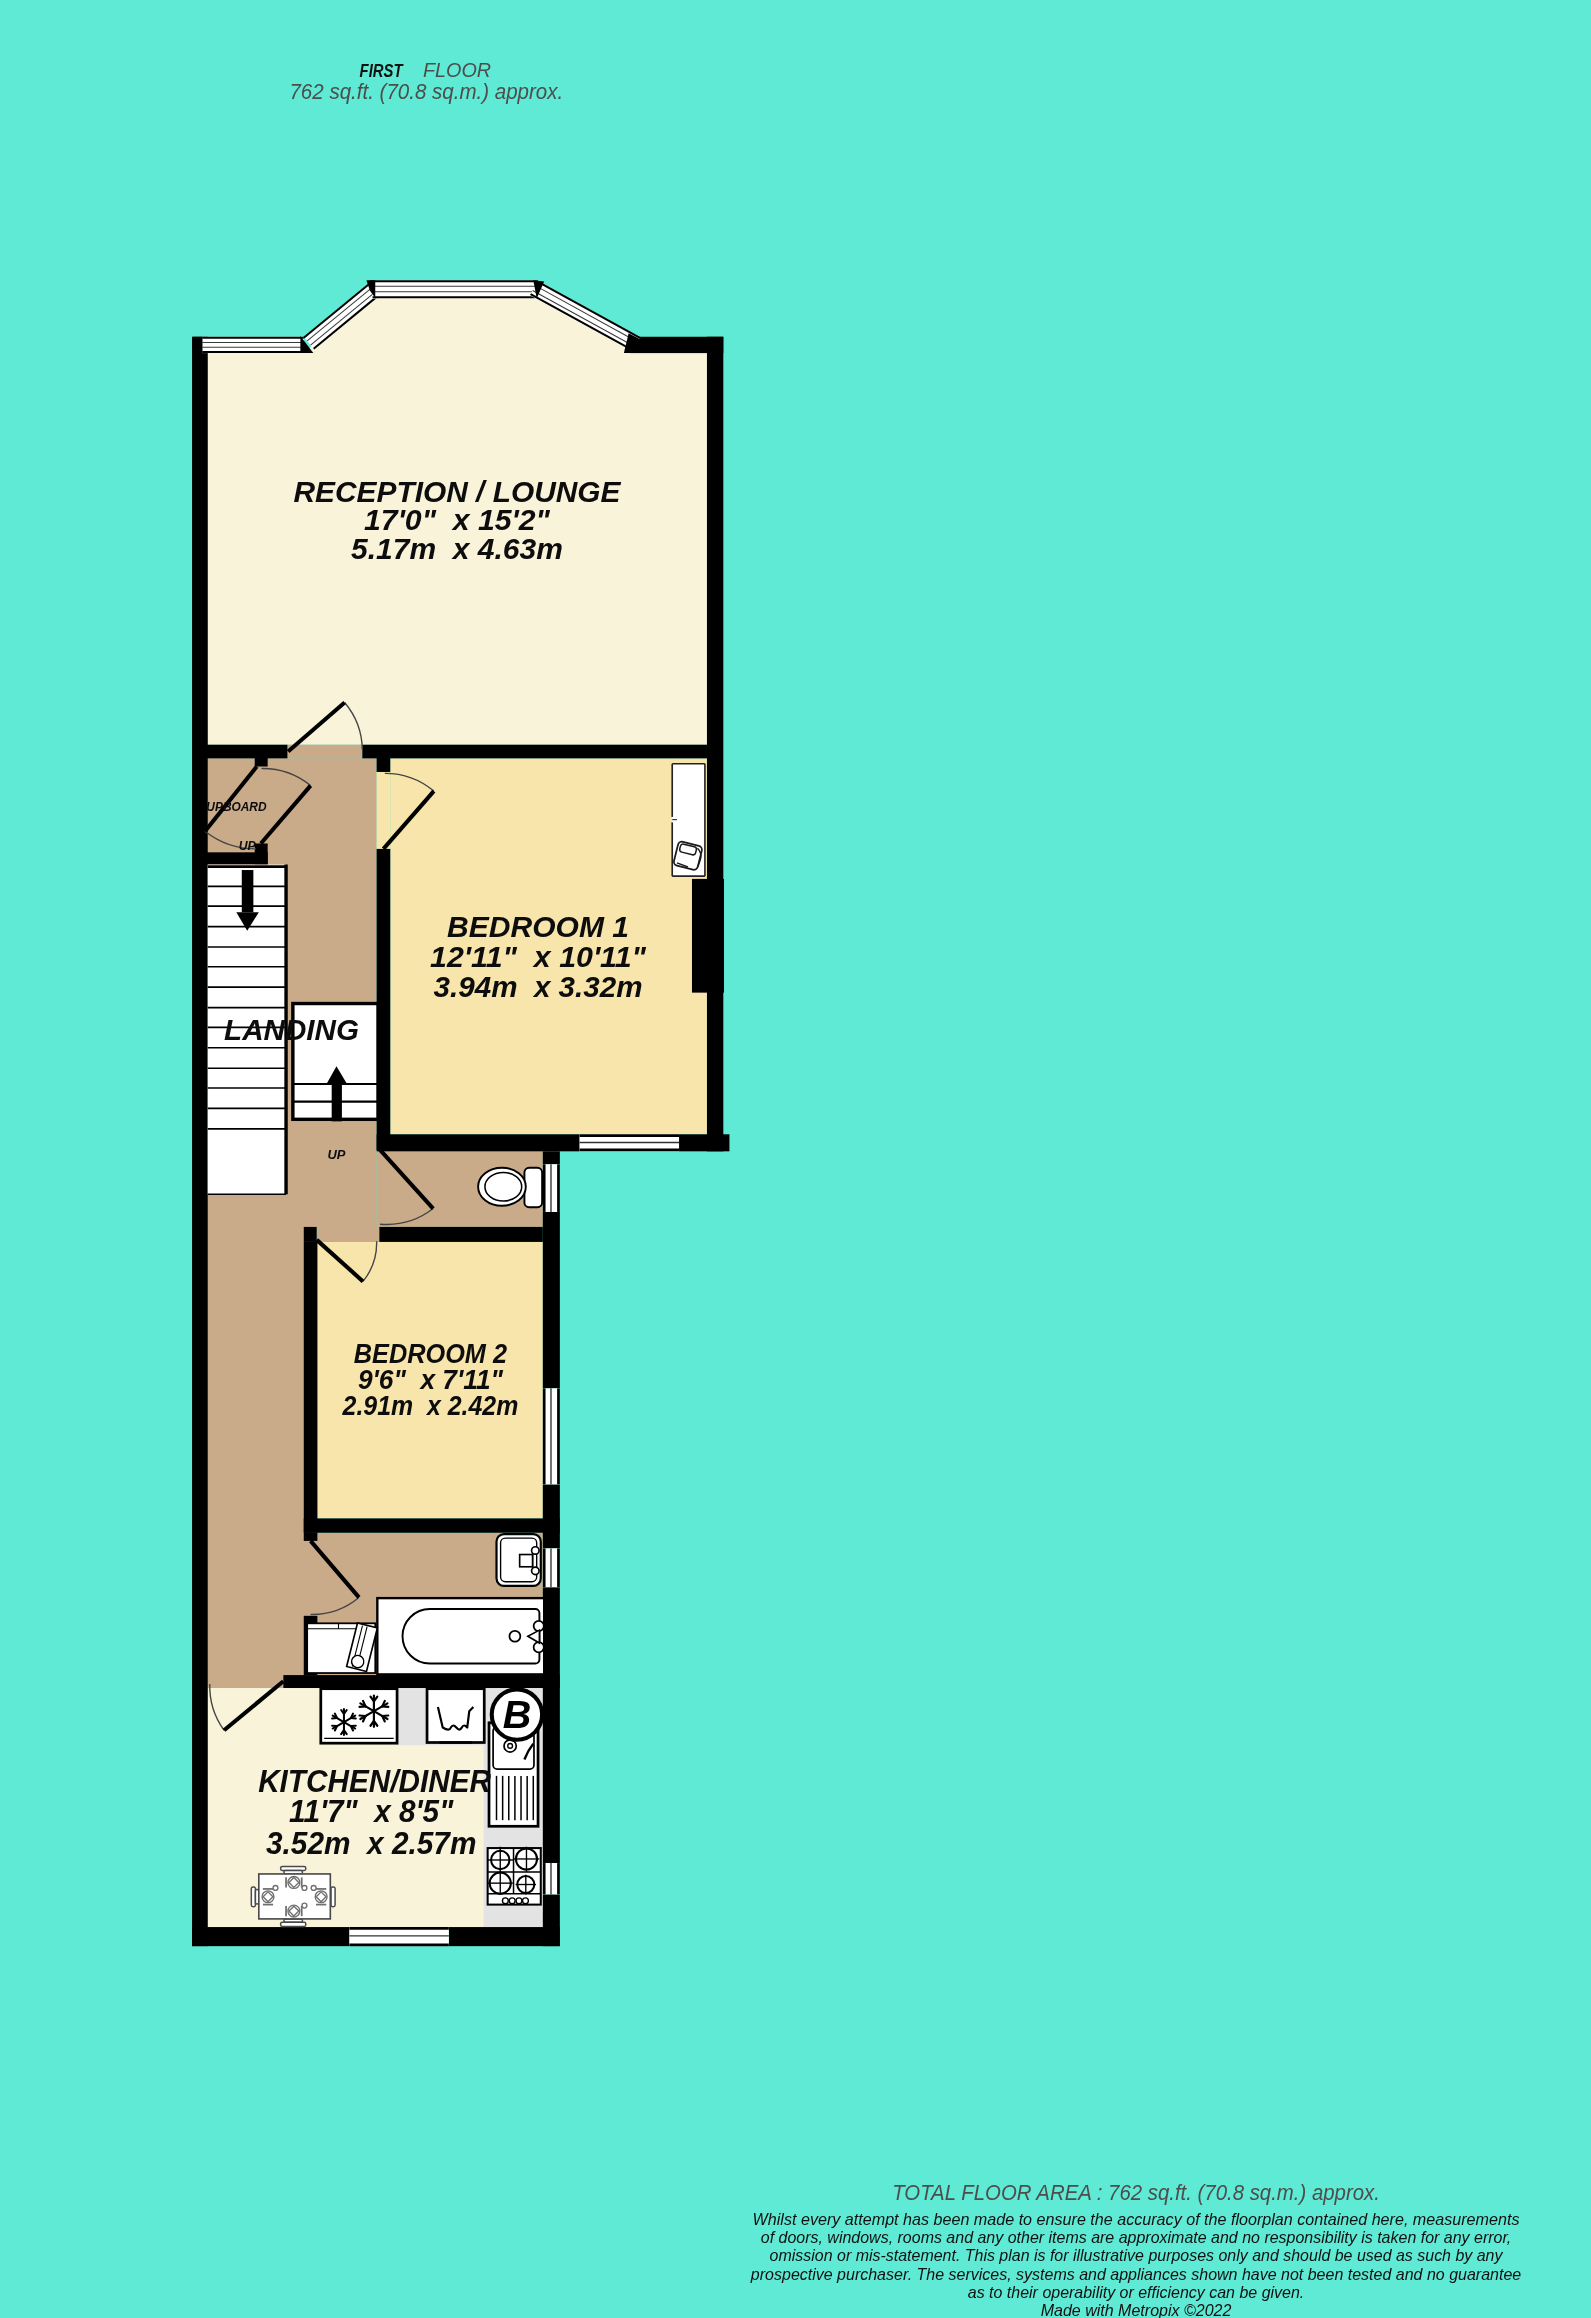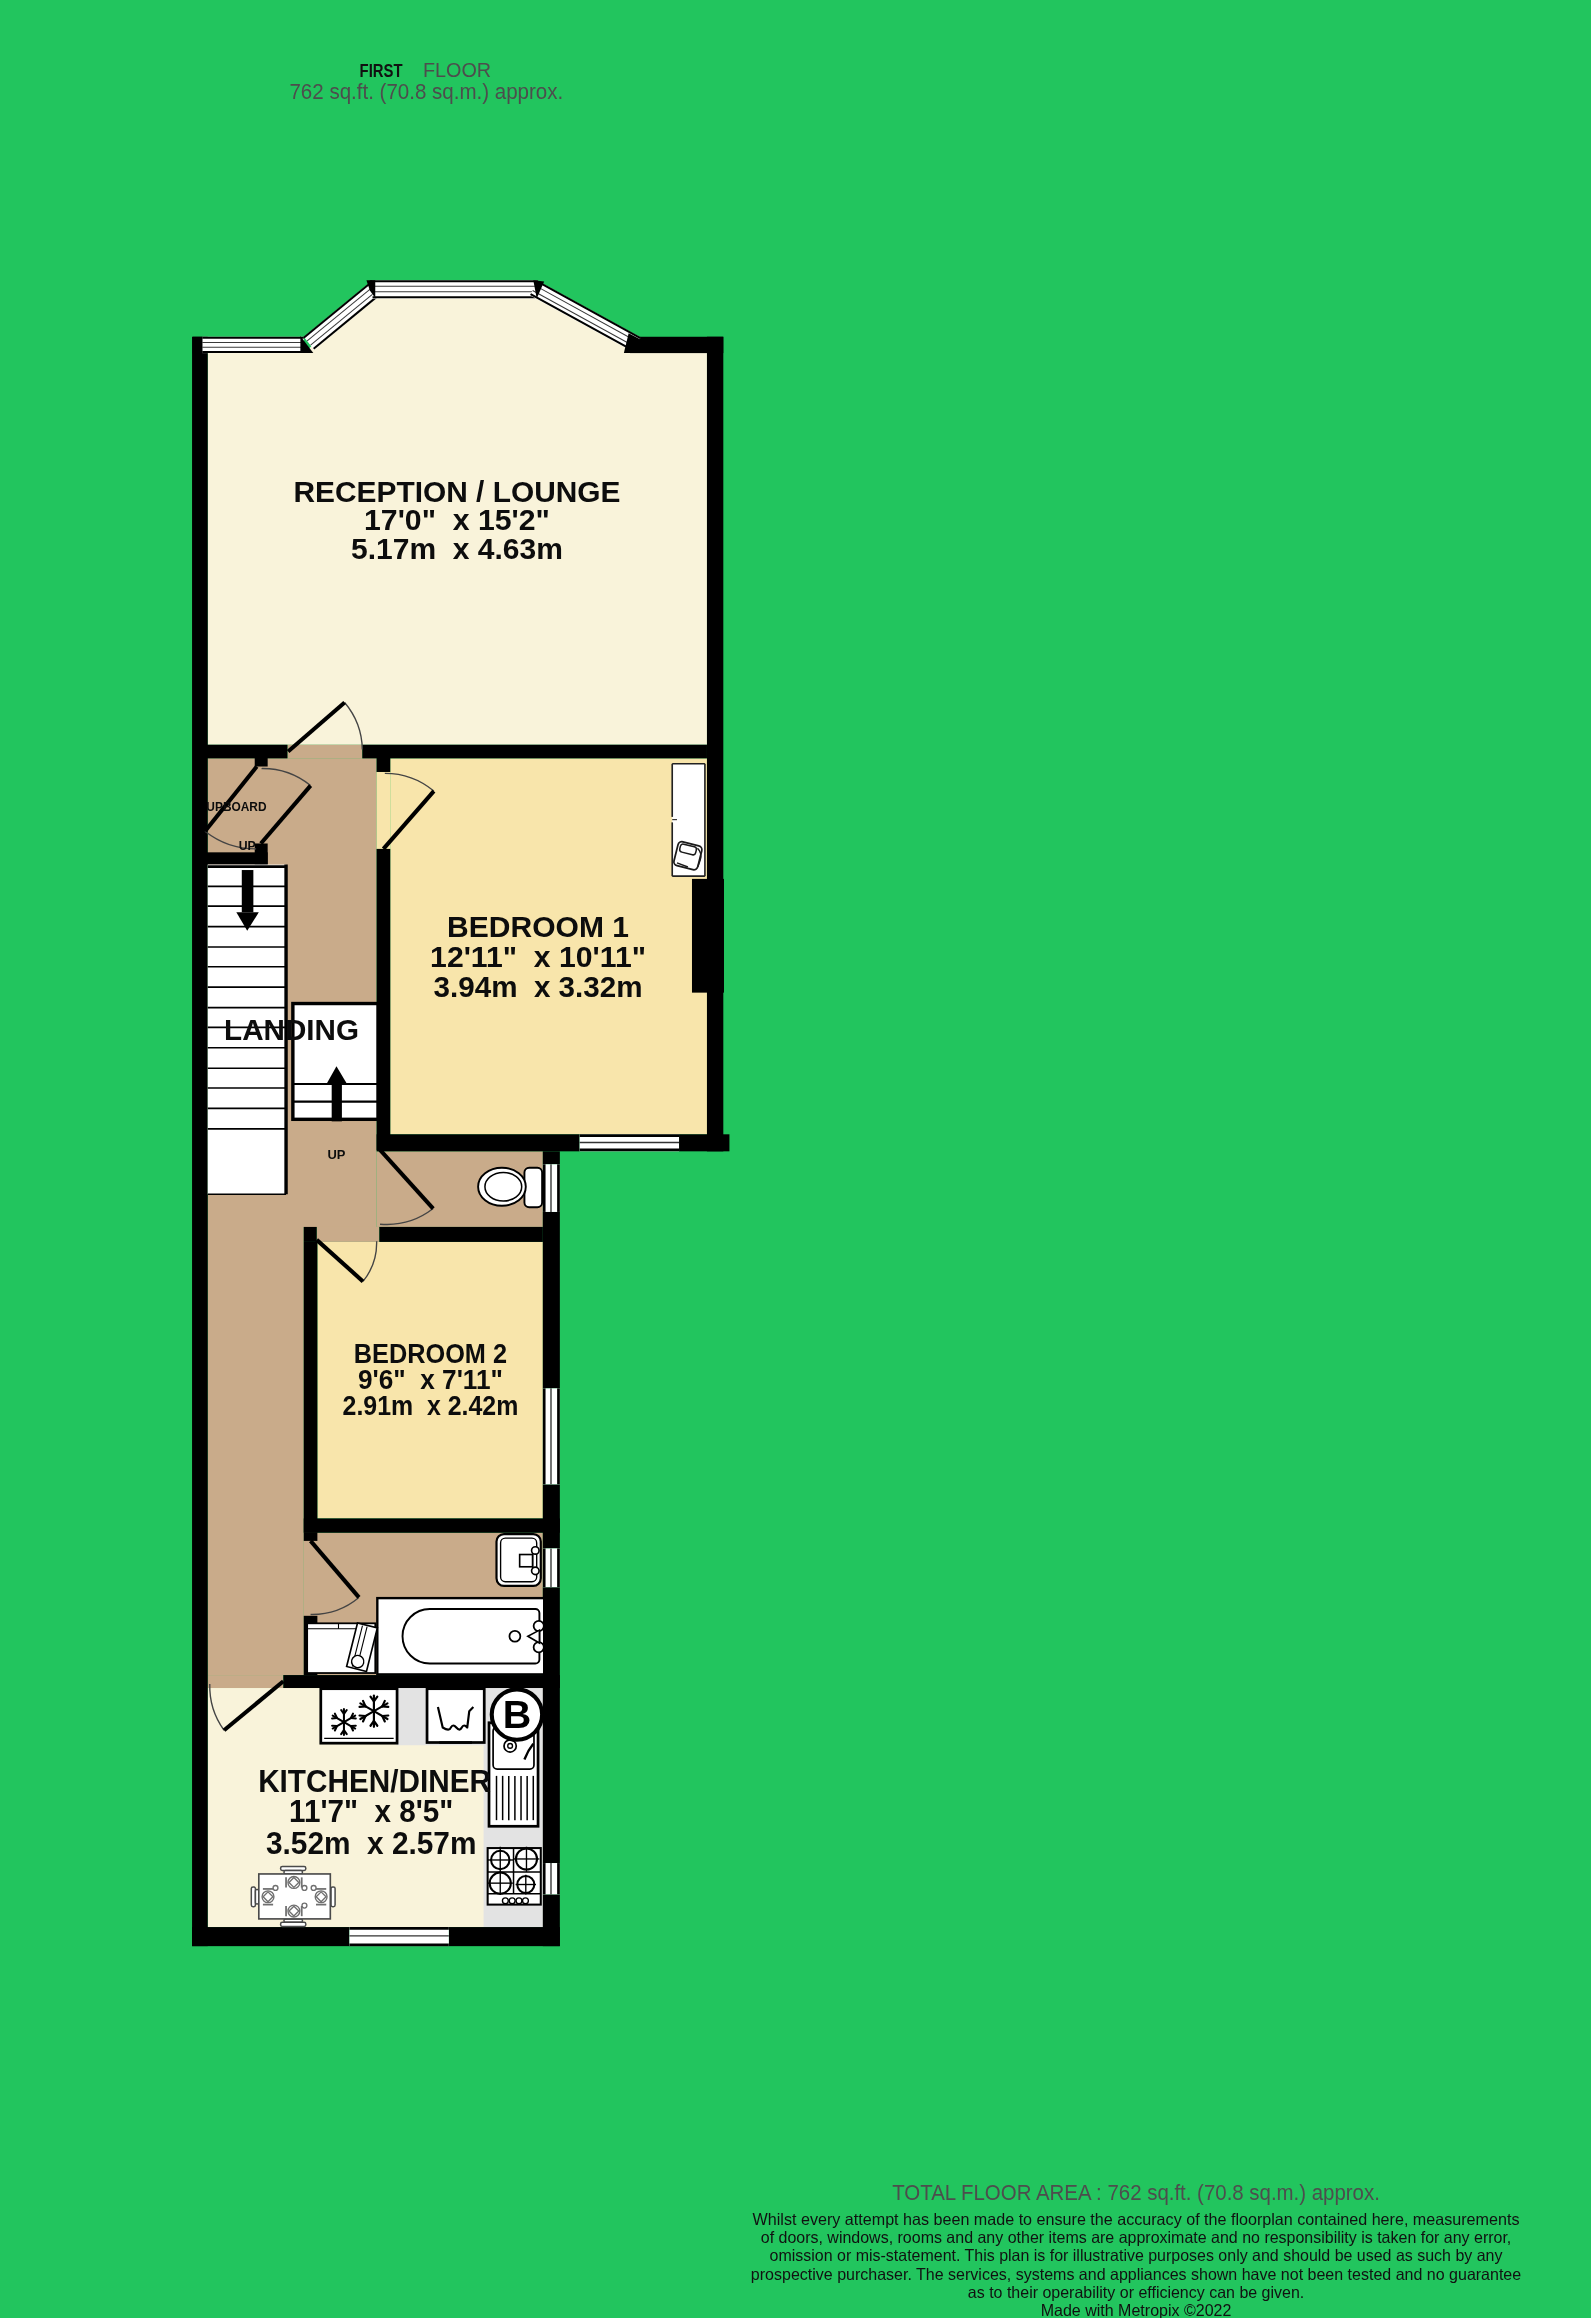--- a/index.html
+++ b/index.html
@@ -1,16 +1,16 @@
 <!DOCTYPE html>
 <html style="font-size:11px"><head>
 <meta charset="utf-8">
 <style>
   html,body{margin:0;padding:0;background:#ffffff;}
-  #page{position:relative;width:1591px;height:2319px;background:#22c55e;overflow:hidden;}
+  #page{position:relative;width:1591px;height:2319px;background:#5eead4;overflow:hidden;font-style:italic;}
   svg text{font-family:"Liberation Sans",sans-serif;}
   .roomlbl{font-weight:bold;fill:#0d0d0d;}
 </style>
 </head>
 <body>
 <div id="page">
 <svg width="1591" height="2319" viewBox="0 0 2336 3404" xmlns="http://www.w3.org/2000/svg">
 
 <g>
 <text x="528" y="113" font-size="27" font-weight="bold" fill="#111111" textLength="63" lengthAdjust="spacingAndGlyphs">FIRST</text>

